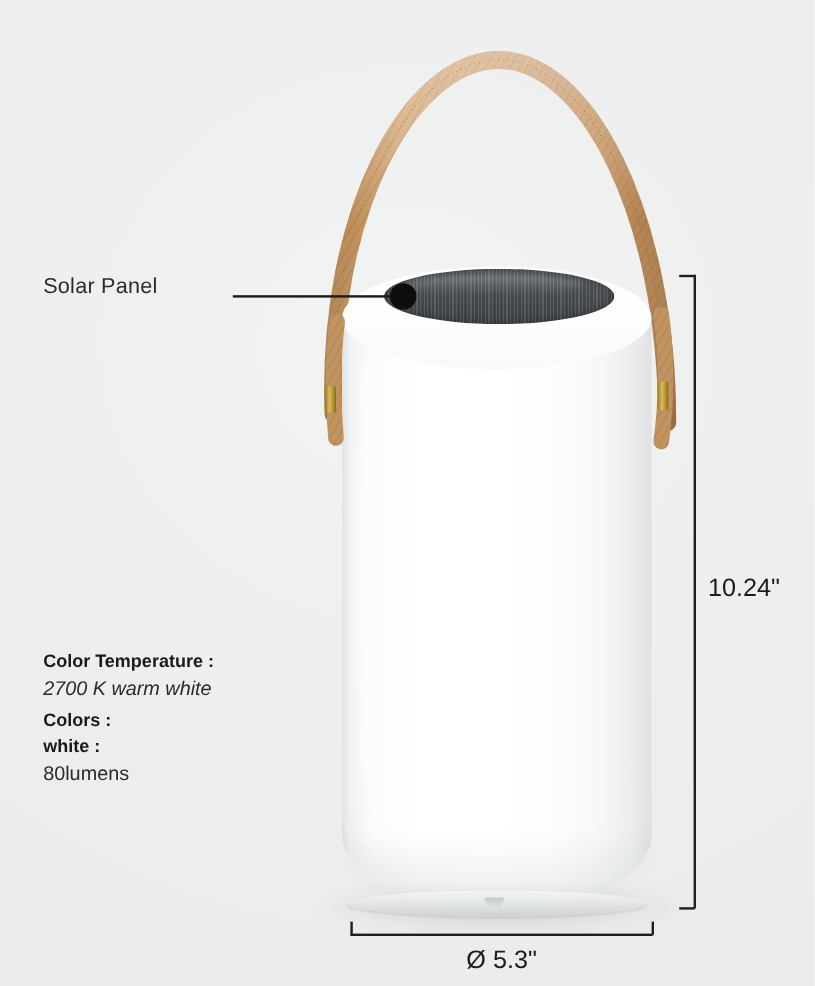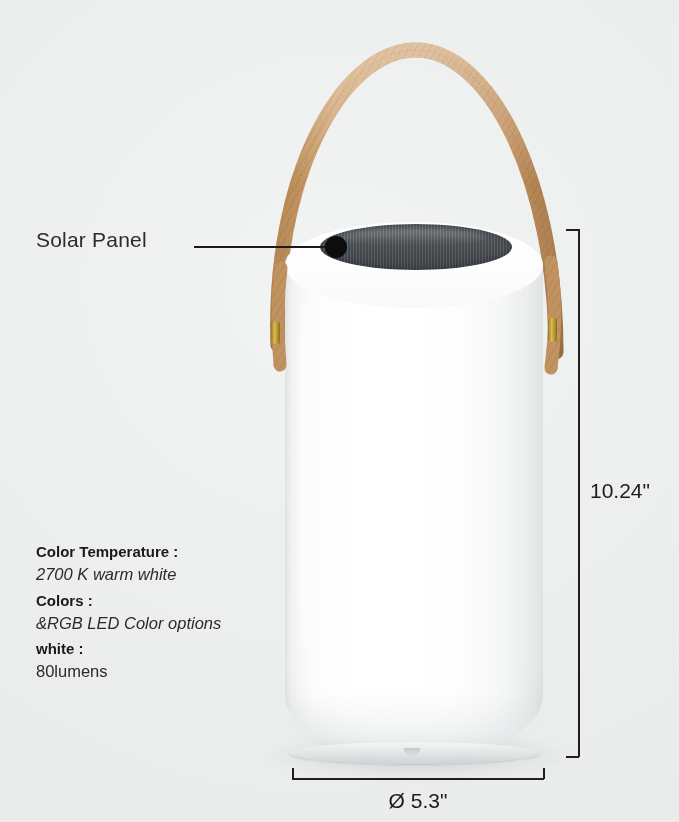--- a/index.html
+++ b/index.html
@@ -137,21 +137,21 @@
     border-radius: 75px / 8px;
     background: linear-gradient(to bottom, rgba(255,255,255,0.20), rgba(255,255,255,0.0));
     filter: blur(2px);
   }
 
   
   .callout-label {
     position: absolute;
     left: 36px;
     top: 228px;
-    font-size: 21px;
+    font-size: 18px;
     color: #2b2b2b;
     letter-spacing: 0.2px;
     white-space: nowrap;
   }
   .callout-line {
     position: absolute;
     left: 194px;
     top: 246px;
     width: 145px;
     height: 2px;
@@ -336,18 +336,17 @@
 
   <div class="dim-h-line"></div>
   <div class="dim-h-tick-left"></div>
   <div class="dim-h-tick-right"></div>
   <div class="dim-h-label">Ø 5.3"</div>
 
   <div class="specs">
     <div class="spec-head">Color Temperature :</div>
     <div class="spec-line spec-gap">2700 K warm white</div>
     <div class="spec-head">Colors :</div>
-    <div class="spec-line spec-gap">&amp;RGB LED Color options</div>
     <div class="spec-head">white :</div>
     <div class="spec-line">80lumens</div>
   </div>
 
 </div>
 
 </body></html>

